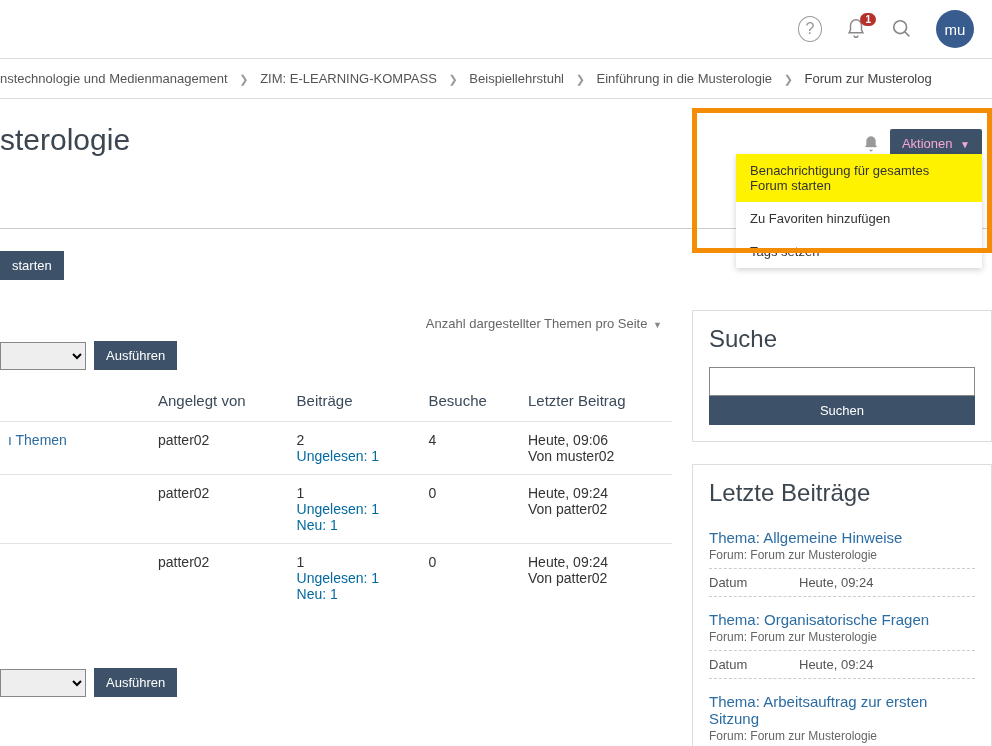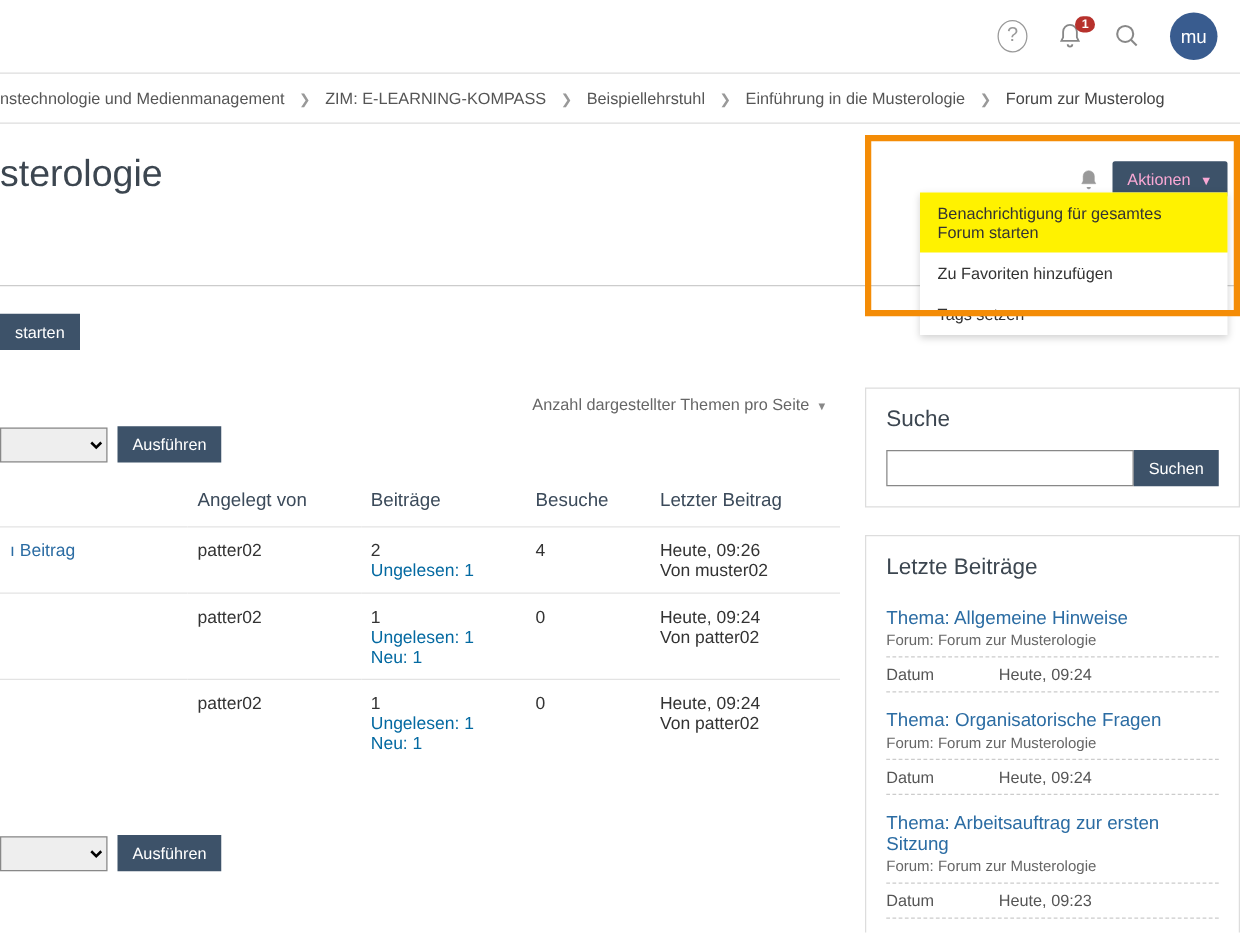--- a/index.html
+++ b/index.html
@@ -192,26 +192,26 @@
   }
   .link-blue { color: #2b6ca3; cursor: pointer; }
   .orange { color: #0369a1; }
   
   .side-block {
     border: 1px solid #ddd;
     margin-bottom: 22px;
     padding: 14px 16px 16px 16px;
   }
   .side-block h3 {
-    font-size: 18px;
+    font-size: 24px;
     font-weight: 400;
     color: #3c4650;
     margin-bottom: 14px;
   }
-  .search-row { display: flex; }
+  .search-row { display: flex; flex-direction: column; }
   .search-row input {
     flex: 1;
     border: 1px solid #888;
     padding: 6px 8px;
     font-size: 13px;
   }
   .recent-item { padding: 8px 0 6px 0; }
   .recent-item .title { color: #2b6ca3; font-size: 15px; cursor: pointer; }
   .recent-item .forum { color: #666; font-size: 12px; margin-top: 2px; }
   .recent-meta {
@@ -318,29 +318,29 @@
         <tr>
           <th style="width:150px"></th>
           <th class="sortable">Angelegt von</th>
           <th class="sortable">Beiträge</th>
           <th class="sortable">Besuche</th>
           <th class="sortable">Letzter Beitrag</th>
         </tr>
       </thead>
       <tbody>
         <tr>
-          <td><span class="link-blue">ı Beitrag</span></td>
+          <td><span class="link-blue">ı Themen</span></td>
           <td>patter02</td>
           <td>
             <div>2</div>
             <div class="orange">Ungelesen: 1</div>
           </td>
           <td>4</td>
           <td>
-            <div>Heute, 09:26</div>
+            <div>Heute, 09:06</div>
             <div>Von muster02</div>
           </td>
         </tr>
         <tr>
           <td><span class="link-blue"></span></td>
           <td>patter02</td>
           <td>
             <div>1</div>
             <div class="orange">Ungelesen: 1</div>
             <div class="orange">Neu: 1</div>

